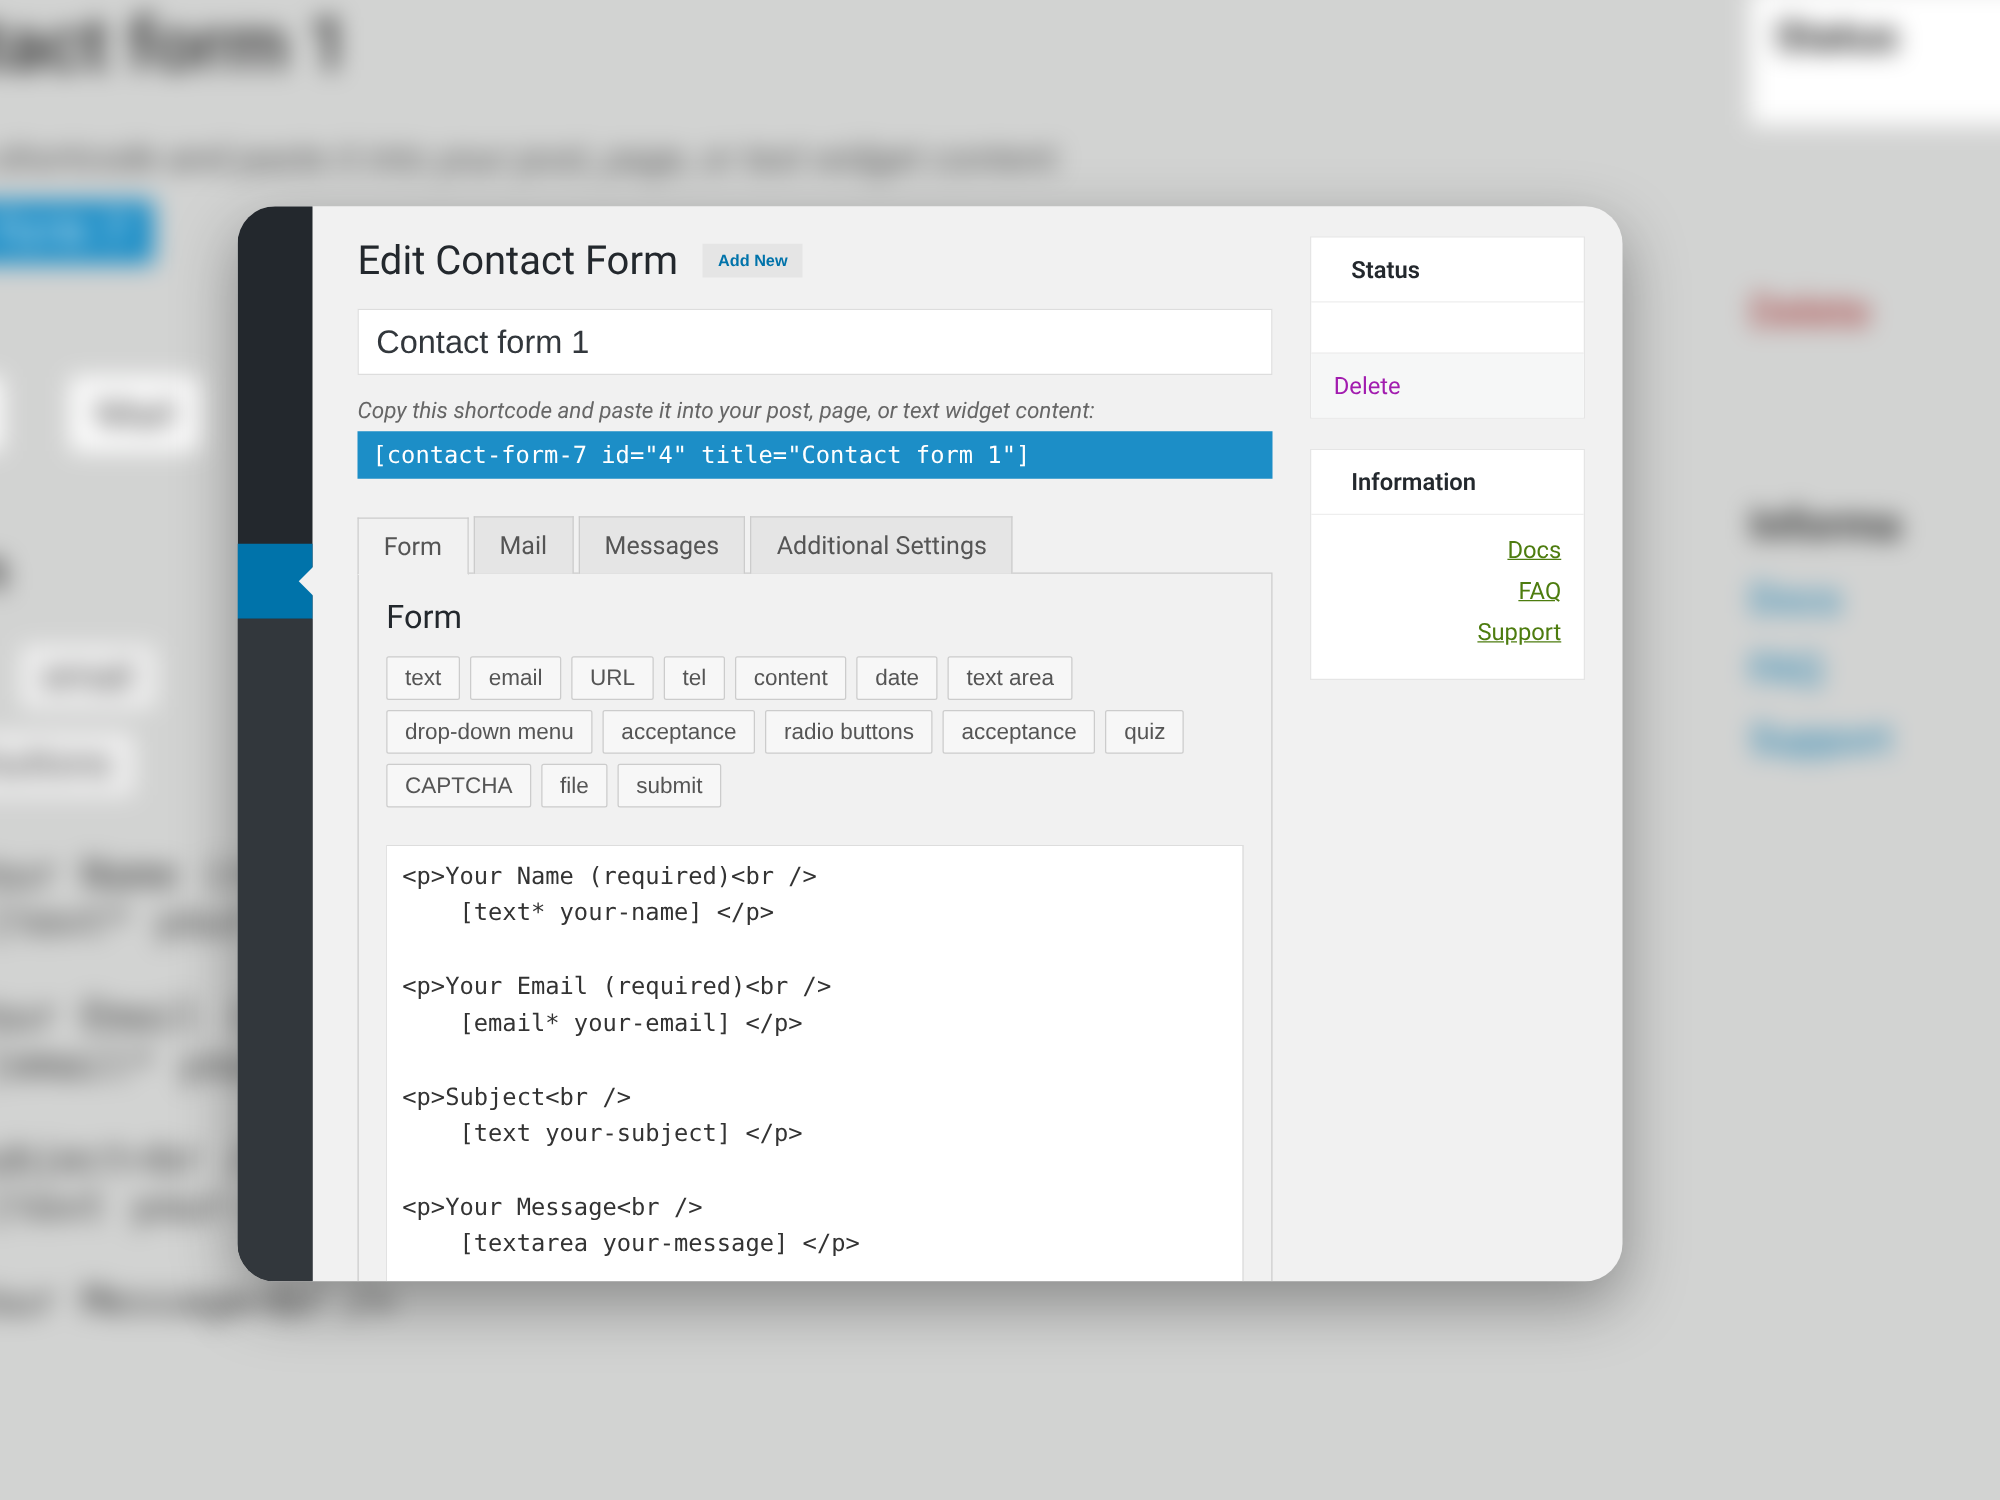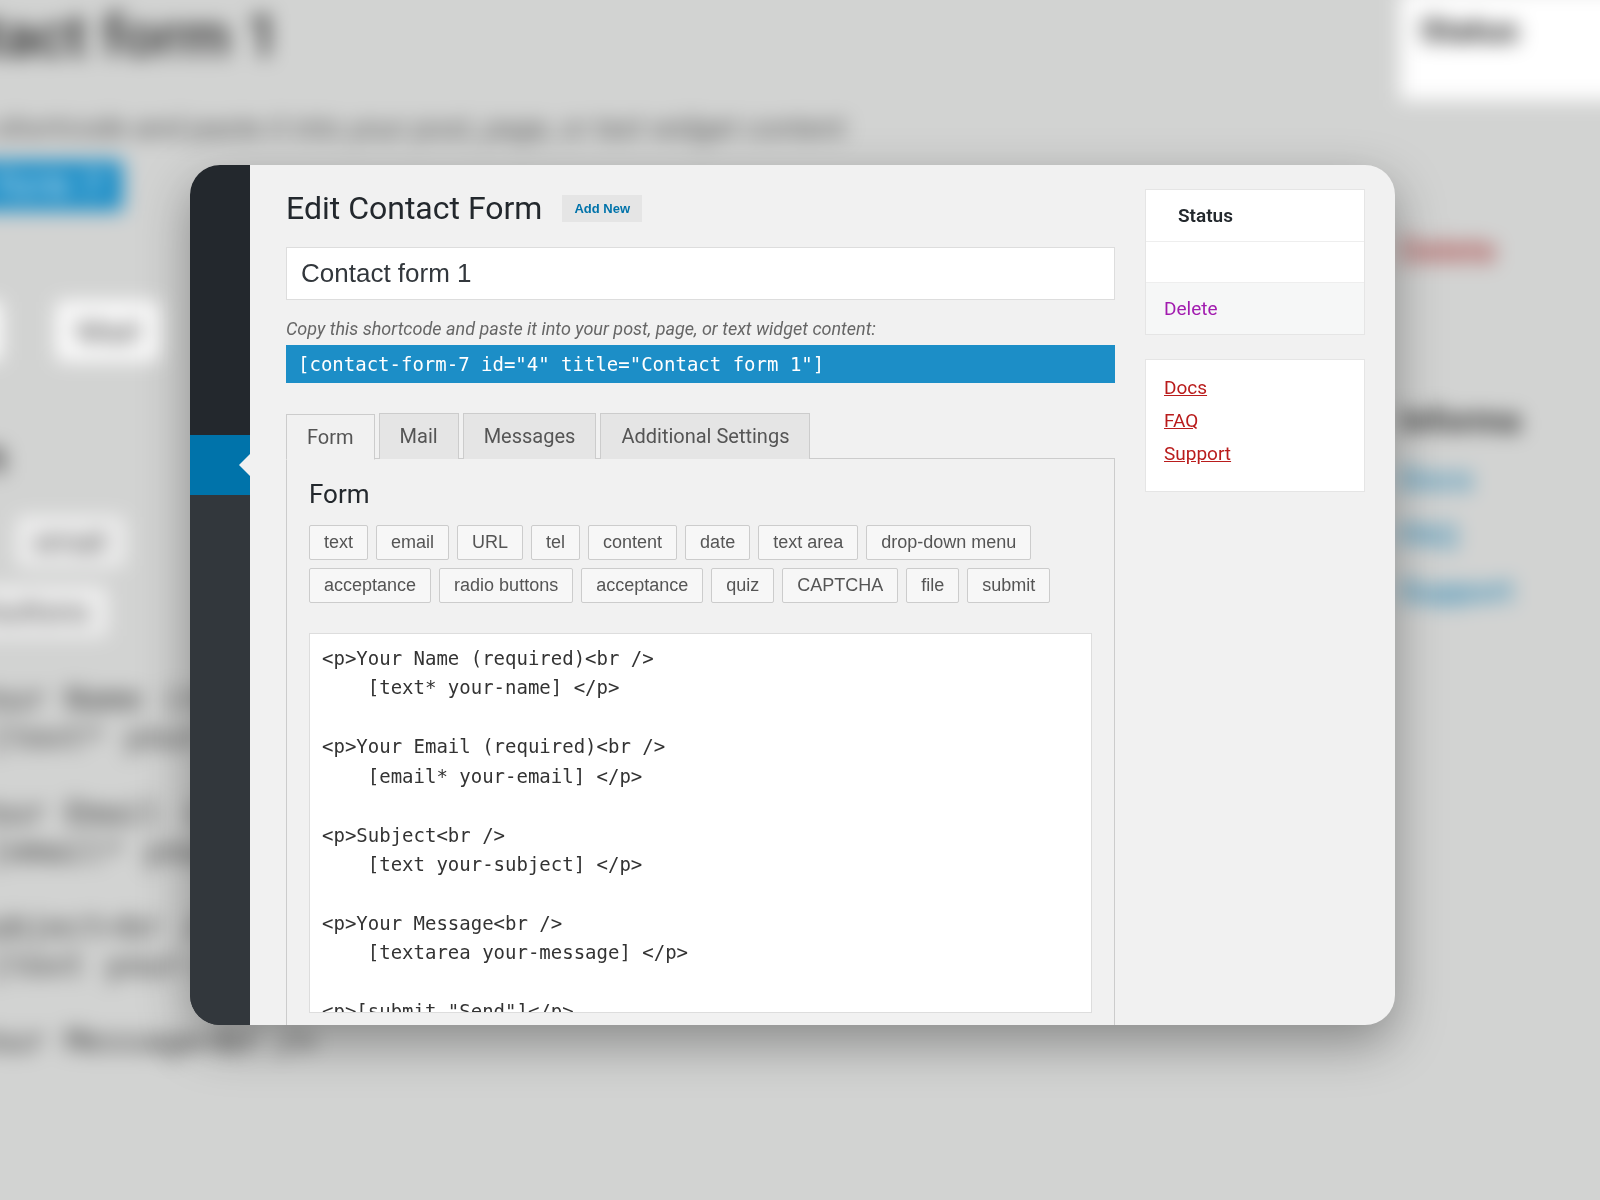--- a/index.html
+++ b/index.html
@@ -23,21 +23,21 @@
   .bg-blur .bg-side h3 { font-size:34px; color:#2b2b2b; margin-bottom:30px; }
   .bg-blur .bg-del { position:absolute; left:1440px; top:270px; color:#a02020; font-size:34px; }
   .bg-blur .bg-side2 { position:absolute; left:1440px; top:440px; width:240px; }
   .bg-blur .bg-side2 h3 { font-size:34px; color:#2b2b2b; margin-bottom:20px; }
   .bg-blur .bg-side2 a { display:block; color:#0073aa; font-size:32px; margin-bottom:18px; }
 
   
   .card {
     position: absolute;
     left: 190px; top: 165px;
-    width: 1205px; height: 860px;
+    width: 1108px; height: 860px;
     border-radius: 30px;
     background: #f1f1f1;
     box-shadow: 0 18px 50px rgba(0,0,0,0.35);
     overflow: hidden;
   }
   .card-inner { position:absolute; inset:0; display:flex; }
   .sidebar-strip { width: 60px; background:#23282d; position:relative; flex-shrink:0; }
   .sidebar-strip .active-arrow {
     position:absolute; left:0; right:0; top:270px; height:60px; background:#0073aa;
   }
@@ -74,21 +74,21 @@
   .code-area {
     width:100%; height:380px; border:1px solid #ddd; background:#fff; padding:10px 12px;
     font-family:Menlo,Consolas,monospace; font-size:19px; line-height:1.55; color:#333; white-space:pre; overflow:auto; resize:none;
   }
 
   .meta-box { background:#fff; border:1px solid #e5e5e5; margin-bottom:24px; }
   .meta-box .hd { padding:14px 32px; font-size:19px; font-weight:600; color:#23282d; border-bottom:1px solid #eee; }
   .meta-box .bd { padding:16px 18px; min-height:40px; }
   .meta-box .ft { padding:14px 18px; border-top:1px solid #eee; background:#f6f7f7; }
   .delete-link { color:#a21caf; font-size:19px; cursor:pointer; text-decoration:none; }
-  .info-link { display:block; color:#b91c1c; font-size:19px; text-decoration:underline; margin-bottom:10px; cursor:pointer; }
+  .info-link { display:block; color:#4d7c0f; font-size:19px; text-decoration:underline; margin-bottom:10px; cursor:pointer;text-align:right; }
 </style>
 </head>
 <body>
 
 <div class="bg-blur">
   <div class="bg-title">ntact form 1</div>
   <div class="bg-help">his shortcode and paste it into your post, page, or text widget content:</div>
   <div class="bg-short">ct-form-7</div>
   <div class="bg-tab" style="left:-40px; top:340px;">rm</div>
   <div class="bg-tab" style="left:95px; top:340px;">Mail</div>
@@ -182,20 +182,21 @@
       <div class="side">
         <div class="meta-box">
           <div class="hd">Status</div>
           <div class="bd"></div>
           <div class="ft">
             <a class="delete-link">Delete</a>
           </div>
         </div>
 
         <div class="meta-box">
+          <div class="hd">Information</div>
           <div class="bd" id="infolinks">
               <a class="info-link">Docs</a>
               <a class="info-link">FAQ</a>
               <a class="info-link">Support</a>
             </div>
         </div>
       </div>
     </div>
   </div>
 </div>

